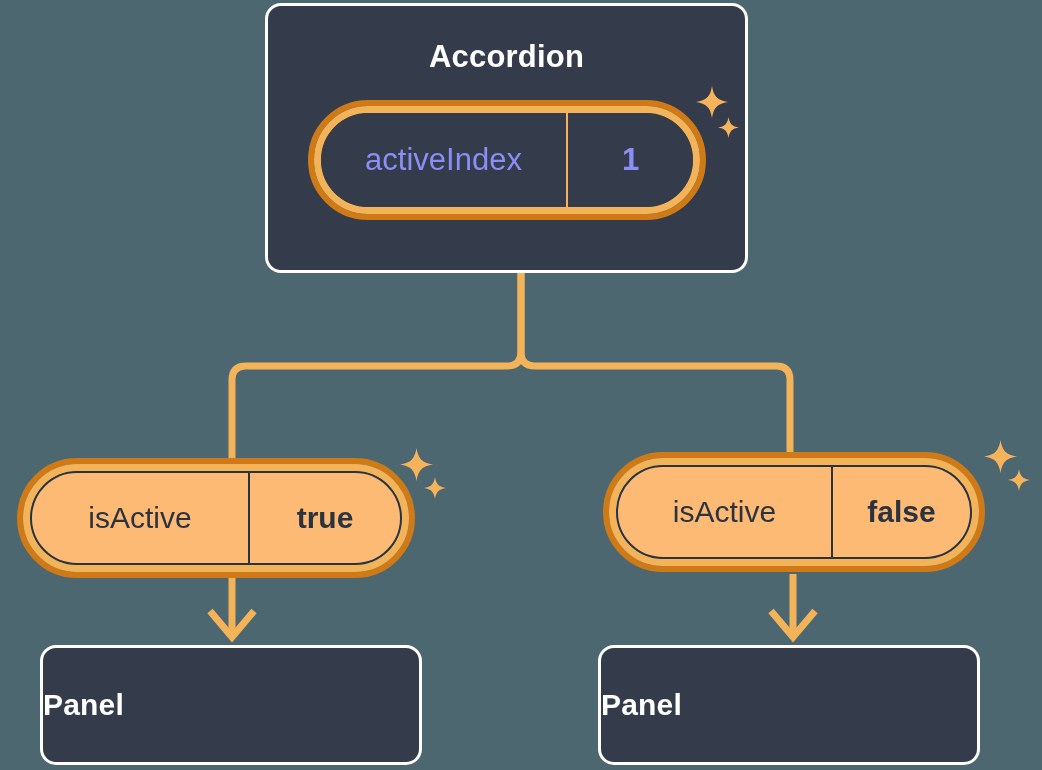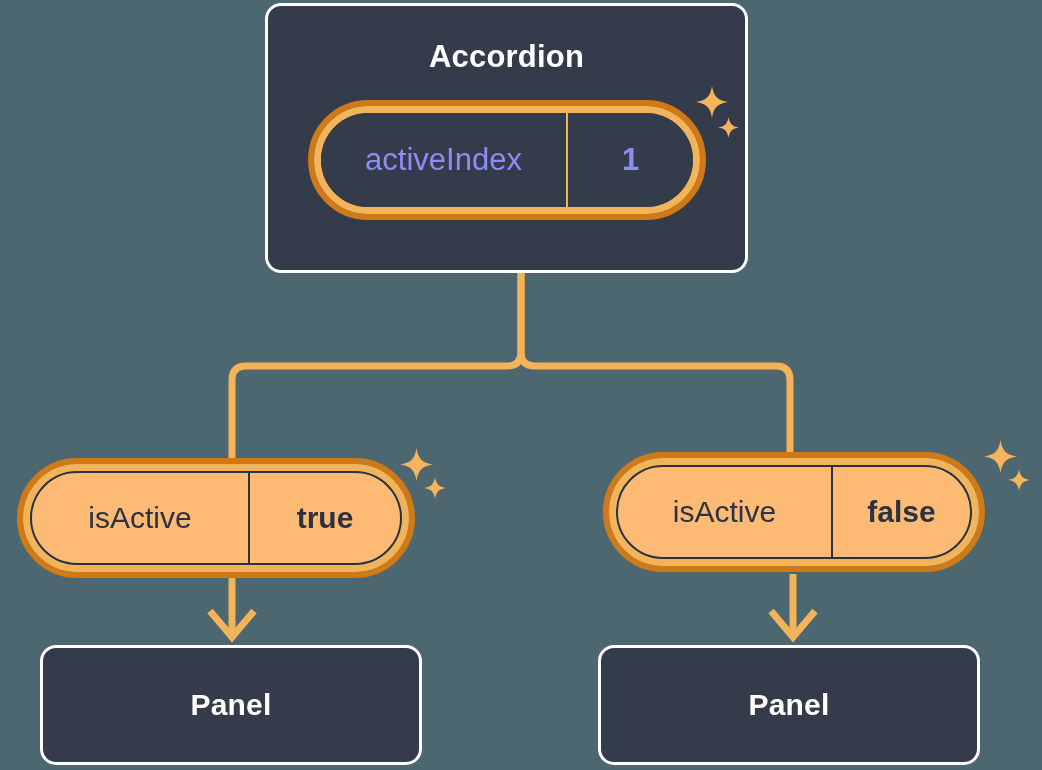--- a/index.html
+++ b/index.html
@@ -60,21 +60,20 @@
   #accordion-box .node-title {
     margin-top: 33px;
   }
 
   
   .panel-box {
     width: 382px;
     height: 120px;
     display: flex;
     align-items: center;
-    justify-content: center;
   }
   #panel-box-left  { left: 40px;  top: 645px; }
   #panel-box-right { left: 598px; top: 645px; }
   .panel-box .node-title { font-size: 30px; }
 
   
   .pill {
     position: absolute;
     z-index: 4;
     box-sizing: border-box;

